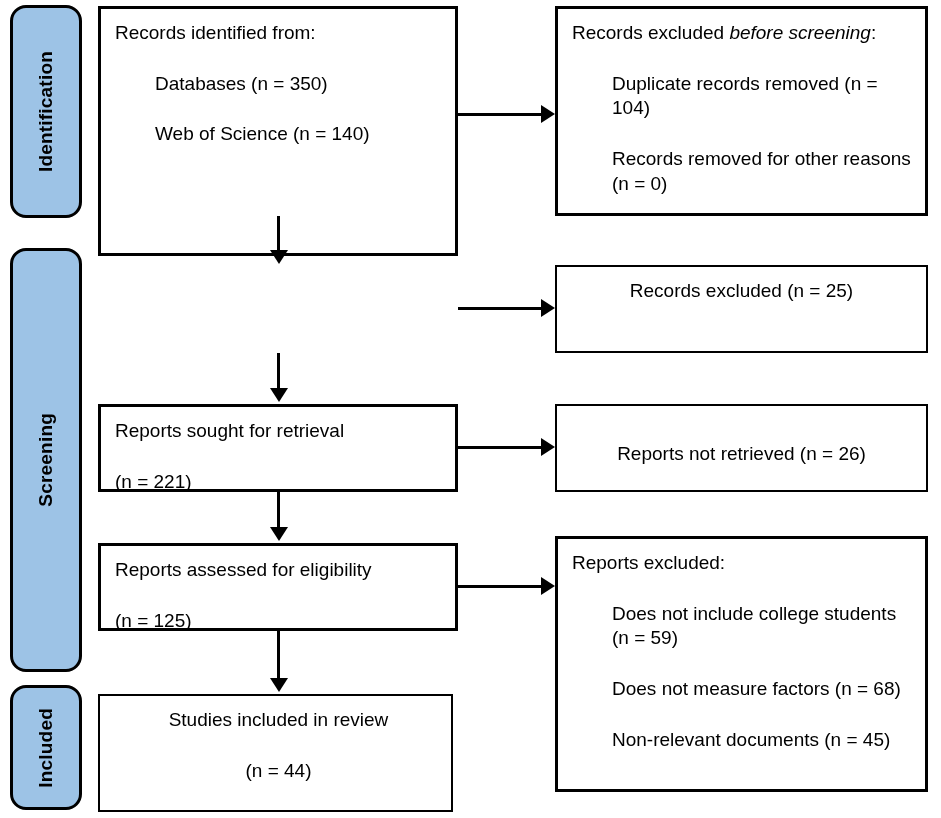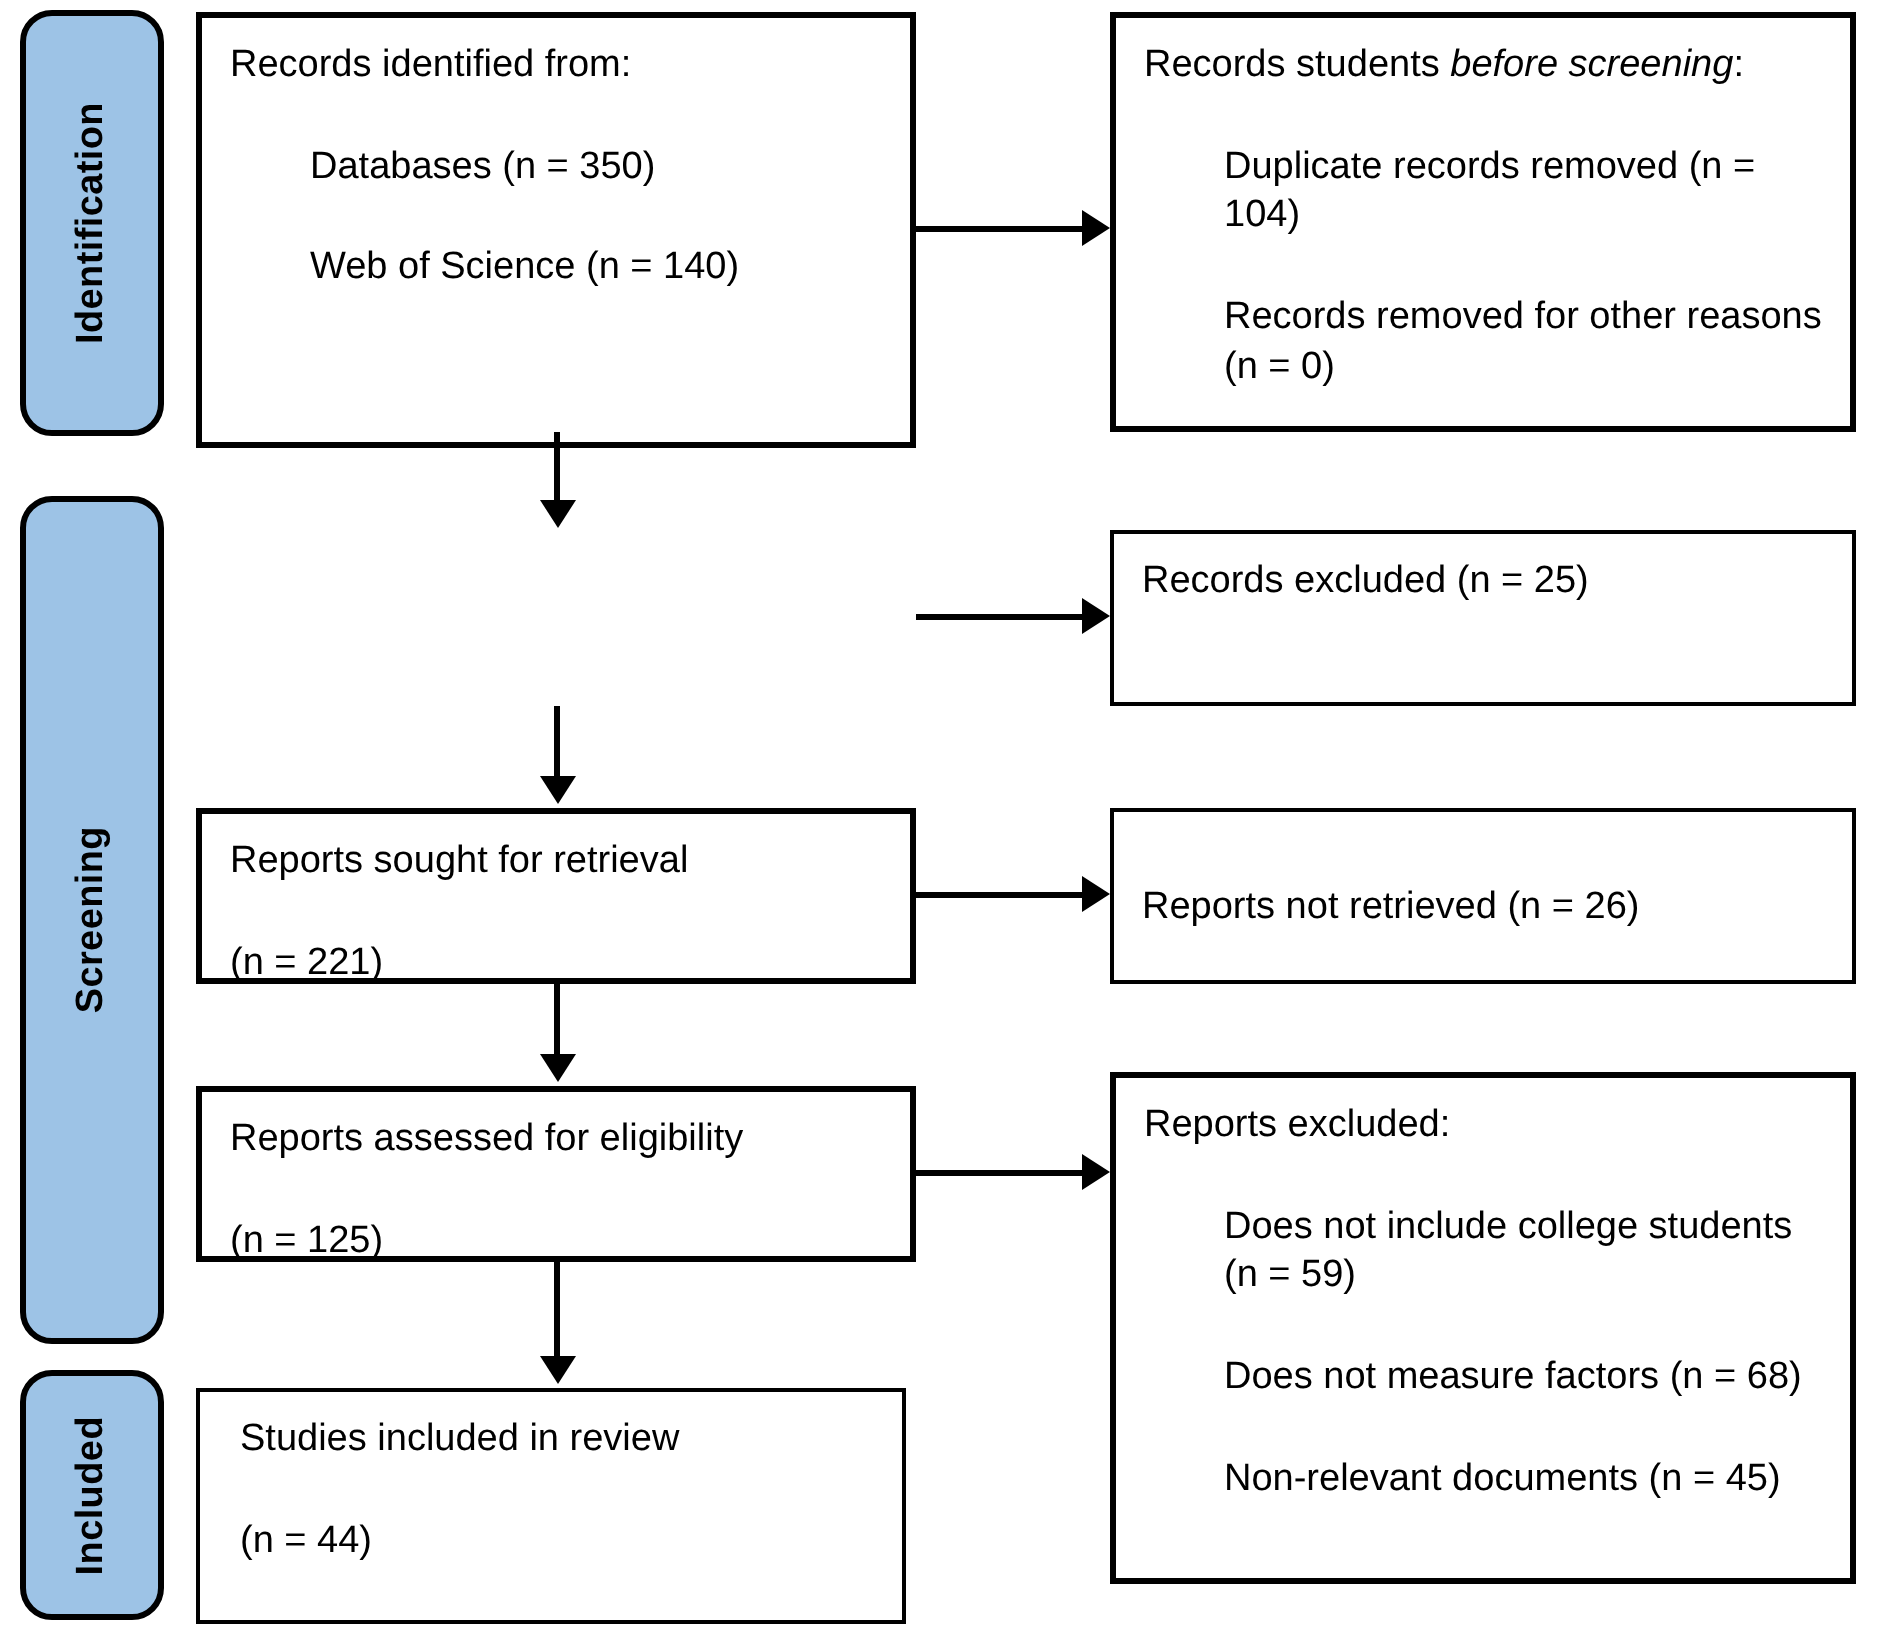--- a/index.html
+++ b/index.html
@@ -45,20 +45,21 @@
   .box {
     position: absolute;
     background: #ffffff;
     border: 3px solid #000000;
     box-sizing: border-box;
     overflow: hidden;
     padding: 12px 14px 0 14px;
   }
   .box.thin {
     border-width: 2px;
+    text-align: center;
   }
   .line {
     font-size: 19px;
     line-height: 1.30;
     color: #000000;
     margin: 0;
   }
   .line.head {
     margin-bottom: 26px;
   }
@@ -107,28 +108,28 @@
   </div>
 
   <div class="stage-bar" style="left:10px; top:248px; width:72px; height:424px;">
     <span class="stage-label">Screening</span>
   </div>
 
   <div class="stage-bar" style="left:10px; top:685px; width:72px; height:125px;">
     <span class="stage-label">Included</span>
   </div>
 
-  <div class="box" style="left:98px; top:6px; width:360px; height:218px;">
+  <div class="box" style="left:98px; top:6px; width:360px; height:250px;">
     <p class="line head">Records identified from:</p>
     <p class="line indent">Databases (n = 350)</p>
     <p class="line indent last">Web of Science (n = 140)</p>
   </div>
 
   <div class="box" style="left:555px; top:6px; width:373px; height:210px;">
-    <p class="line head"><span>Records students </span><span class="ital">before screening</span><span>:</span></p>
+    <p class="line head"><span>Records excluded </span><span class="ital">before screening</span><span>:</span></p>
     <p class="line indent">Duplicate records removed (n = 104)</p>
     <p class="line indent last">Records removed for other reasons (n = 0)</p>
   </div>
 
   <div class="conn hline" style="left:458px; top:113px; width:83px;"></div>
   <div class="arrow-right" style="left:541px; top:105px;"></div>
 
   <div class="conn vline" style="left:277px; top:216px; width:3px; height:38px;"></div>
   <div class="arrow-down" style="left:270px; top:250px;"></div>
 

